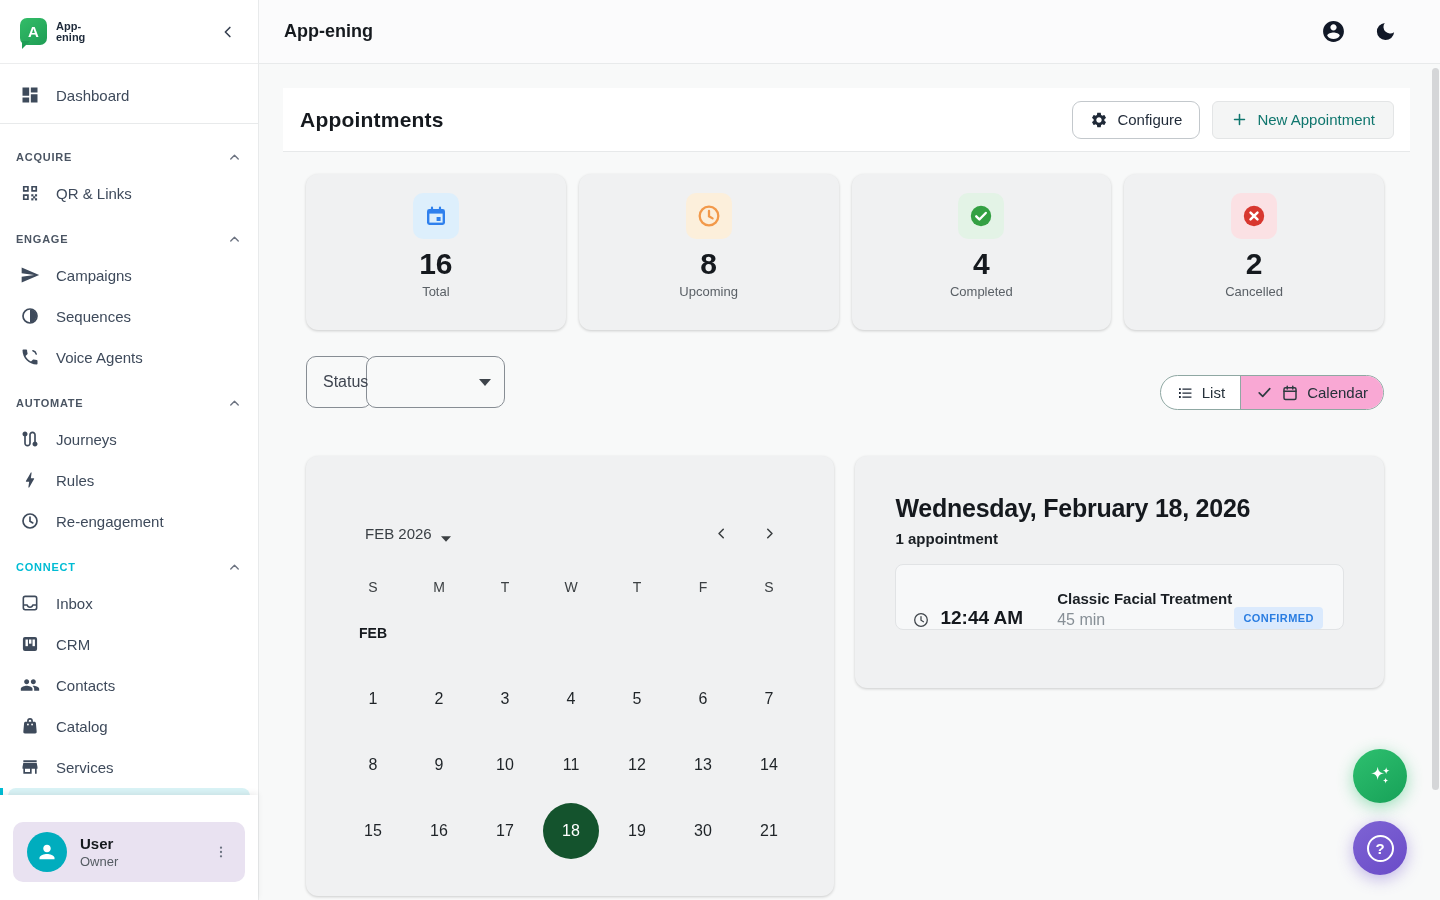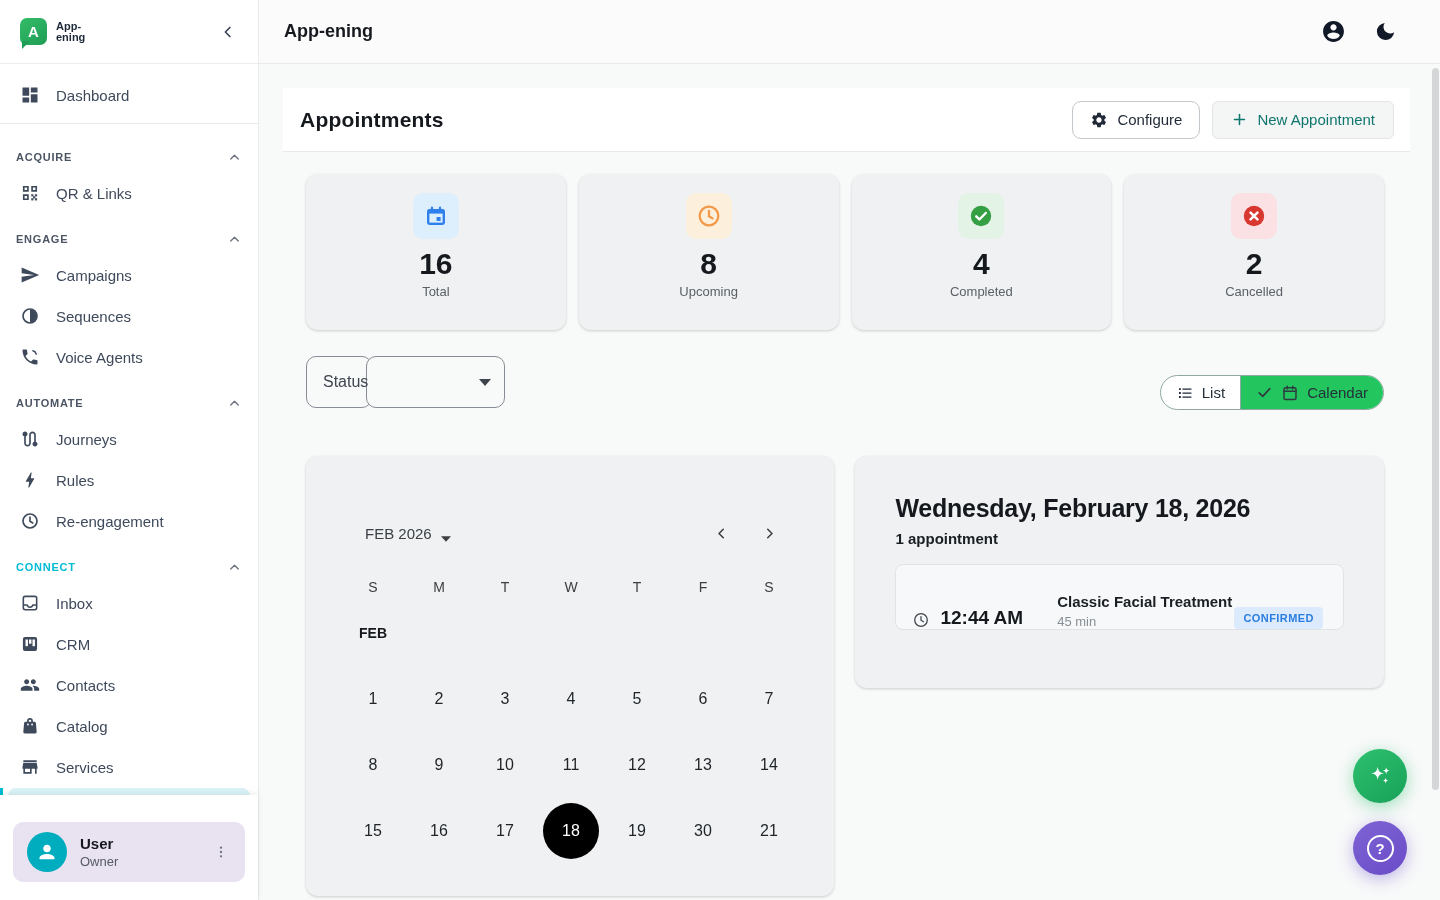--- a/index.html
+++ b/index.html
@@ -56,44 +56,44 @@
   .status-select { position:relative; width:199px; height:52px; cursor:pointer; }
   .status-rect { position:absolute; top:0; height:52px; border:1px solid #878D94; border-radius:10px; background:#F8F9F9; }
   .status-rect.left { left:0; width:66px; }
   .status-rect.right { left:60px; width:139px; }
   .status-label { position:absolute; left:17px; top:0; height:52px; display:flex; align-items:center; font-size:16px; color:#3F4550; z-index:2; }
   .status-caret { position:absolute; right:14px; top:23px; z-index:2; }
 
   .view-toggle { margin-top:19px; height:35px; display:flex; border:1px solid #8FA8A3; border-radius:18px; overflow:hidden; background:#fff;justify-content:space-between; }
   .seg { display:flex; align-items:center; gap:8px; padding:0 15px; font-size:15px; color:#25313A; cursor:pointer; }
   .seg-list { border-right:1px solid #8FA8A3; }
-  .seg.selected { background:#22c55e; }
+  .seg.selected { background:#f9a8d4; }
 
   .panels { margin:46px 56px 0 47px; display:flex; gap:21px; align-items:flex-start; }
   .calendar-card { width:529px; height:440px; background:#F0F1F2; border-radius:12px; box-shadow:0 1px 3px rgba(0,0,0,.18); overflow:hidden; }
   .cal-header { margin:62px 53px 0 59px; height:30px; display:flex; align-items:center; justify-content:space-between; }
   .cal-month-btn { display:flex; align-items:flex-end; gap:9px; font-size:15px; color:#3A4045; cursor:pointer; }
   .cal-nav { display:flex; gap:24px; }
   .cal-nav-btn { width:24px; height:24px; display:flex; align-items:center; justify-content:center; cursor:pointer; }
   .cal-dow-row { display:grid; grid-template-columns:repeat(7,66px); margin:29px 33px 0 34px; }
   .cal-dow { height:20px; display:flex; align-items:center; justify-content:center; font-size:14px; color:#3C4043; }
   .cal-grid { display:grid; grid-template-columns:repeat(7,66px); grid-auto-rows:66px; margin:3px 33px 0 34px; }
   .cal-cell { display:flex; align-items:center; justify-content:center; font-size:16px; color:#1F2428; }
   .cal-month-abbrev { font-weight:bold; font-size:14px; color:#15191E; }
   .cal-day { cursor:pointer; }
-  .cal-day.selected { background:#000000; color:#fff; width:56px; height:56px; border-radius:50%; align-self:center; justify-self:center; }
+  .cal-day.selected { background:#14532d; color:#fff; width:56px; height:56px; border-radius:50%; align-self:center; justify-self:center; }
 
   .detail-card { width:529px; height:232px; background:#F0F1F2; border-radius:12px; box-shadow:0 1px 3px rgba(0,0,0,.18); padding:0 40px; }
   .detail-title { margin-top:38px; font-size:25px; font-weight:600; color:#15191E; letter-spacing:-.01em; }
   .detail-count { margin-top:7px; font-size:15px; font-weight:bold; color:#1A1F24; }
   .apt-row { margin-top:17px; height:66px; background:#F7F8F9; border:1px solid #E1E3E5; border-radius:8px; display:flex; align-items:flex-end; padding:0 20px 0 16px; cursor:pointer; }
   .apt-time { margin-left:10px; font-size:19px; font-weight:bold; color:#15191E; white-space:nowrap; }
   .apt-info { margin-left:34px; }
   .apt-title { font-size:15px; font-weight:600; color:#1A1F24; }
-  .apt-duration { font-size:13px; color:#878F96; margin-top:4px; }
+  .apt-duration { font-size:16px; color:#878F96; margin-top:4px; }
   .apt-badge { margin-left:auto; background:#DBEAFD; color:#2A7DE1; font-size:11px; font-weight:bold; letter-spacing:.04em; padding:5px 9px; border-radius:4px; }
 
   
   .fab { position:absolute; left:1353px; width:54px; height:54px; border-radius:50%; display:flex; align-items:center; justify-content:center; cursor:pointer; z-index:8; }
   .fab-ai { top:749px; background:linear-gradient(145deg,#2EC06F,#17A158); box-shadow:0 4px 16px rgba(46,192,111,.45); }
   .fab-help { top:821px; background:linear-gradient(145deg,#7E64D4,#6A4BC8); box-shadow:0 4px 16px rgba(124,97,209,.45); }
   .help-ring { width:27px; height:27px; border:2.5px solid #fff; border-radius:50%; display:flex; align-items:center; justify-content:center; color:#fff; font-size:15px; font-weight:bold; }
   .scroll-thumb { position:absolute; right:1px; top:68px; width:7px; height:722px; background:#D5D6D8; border-radius:4px; z-index:9; cursor:pointer; }
 </style>
 </head>

